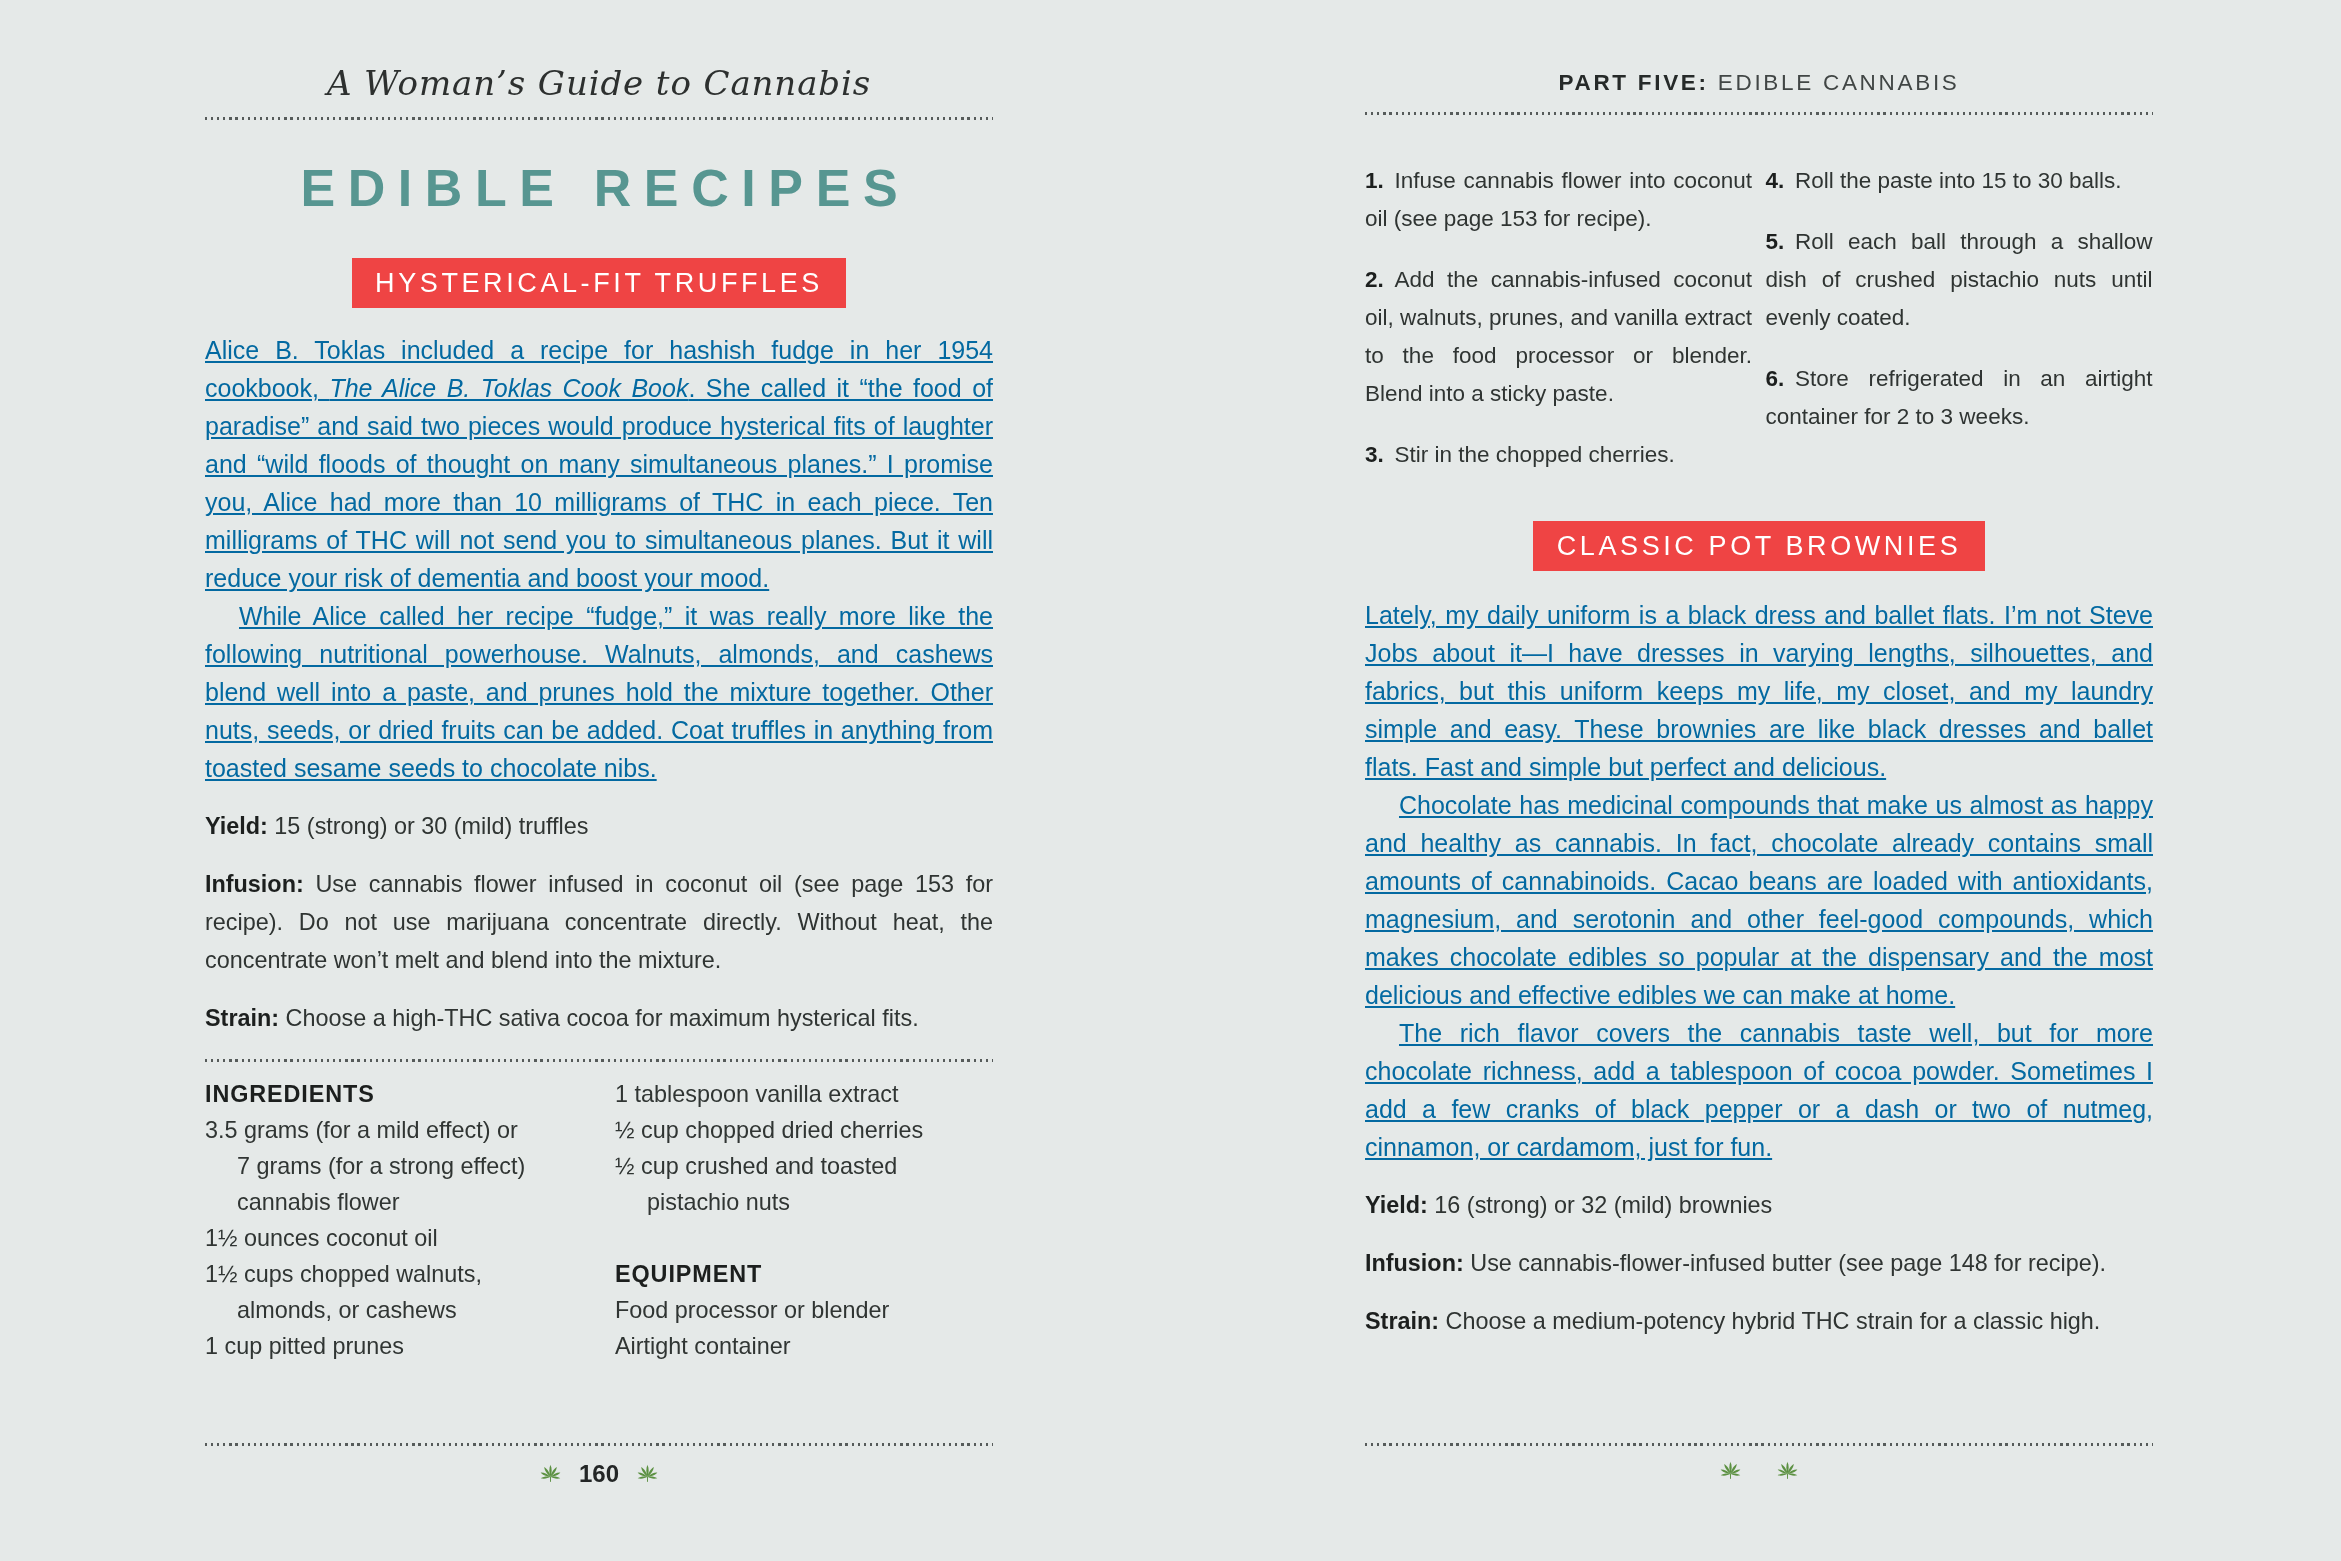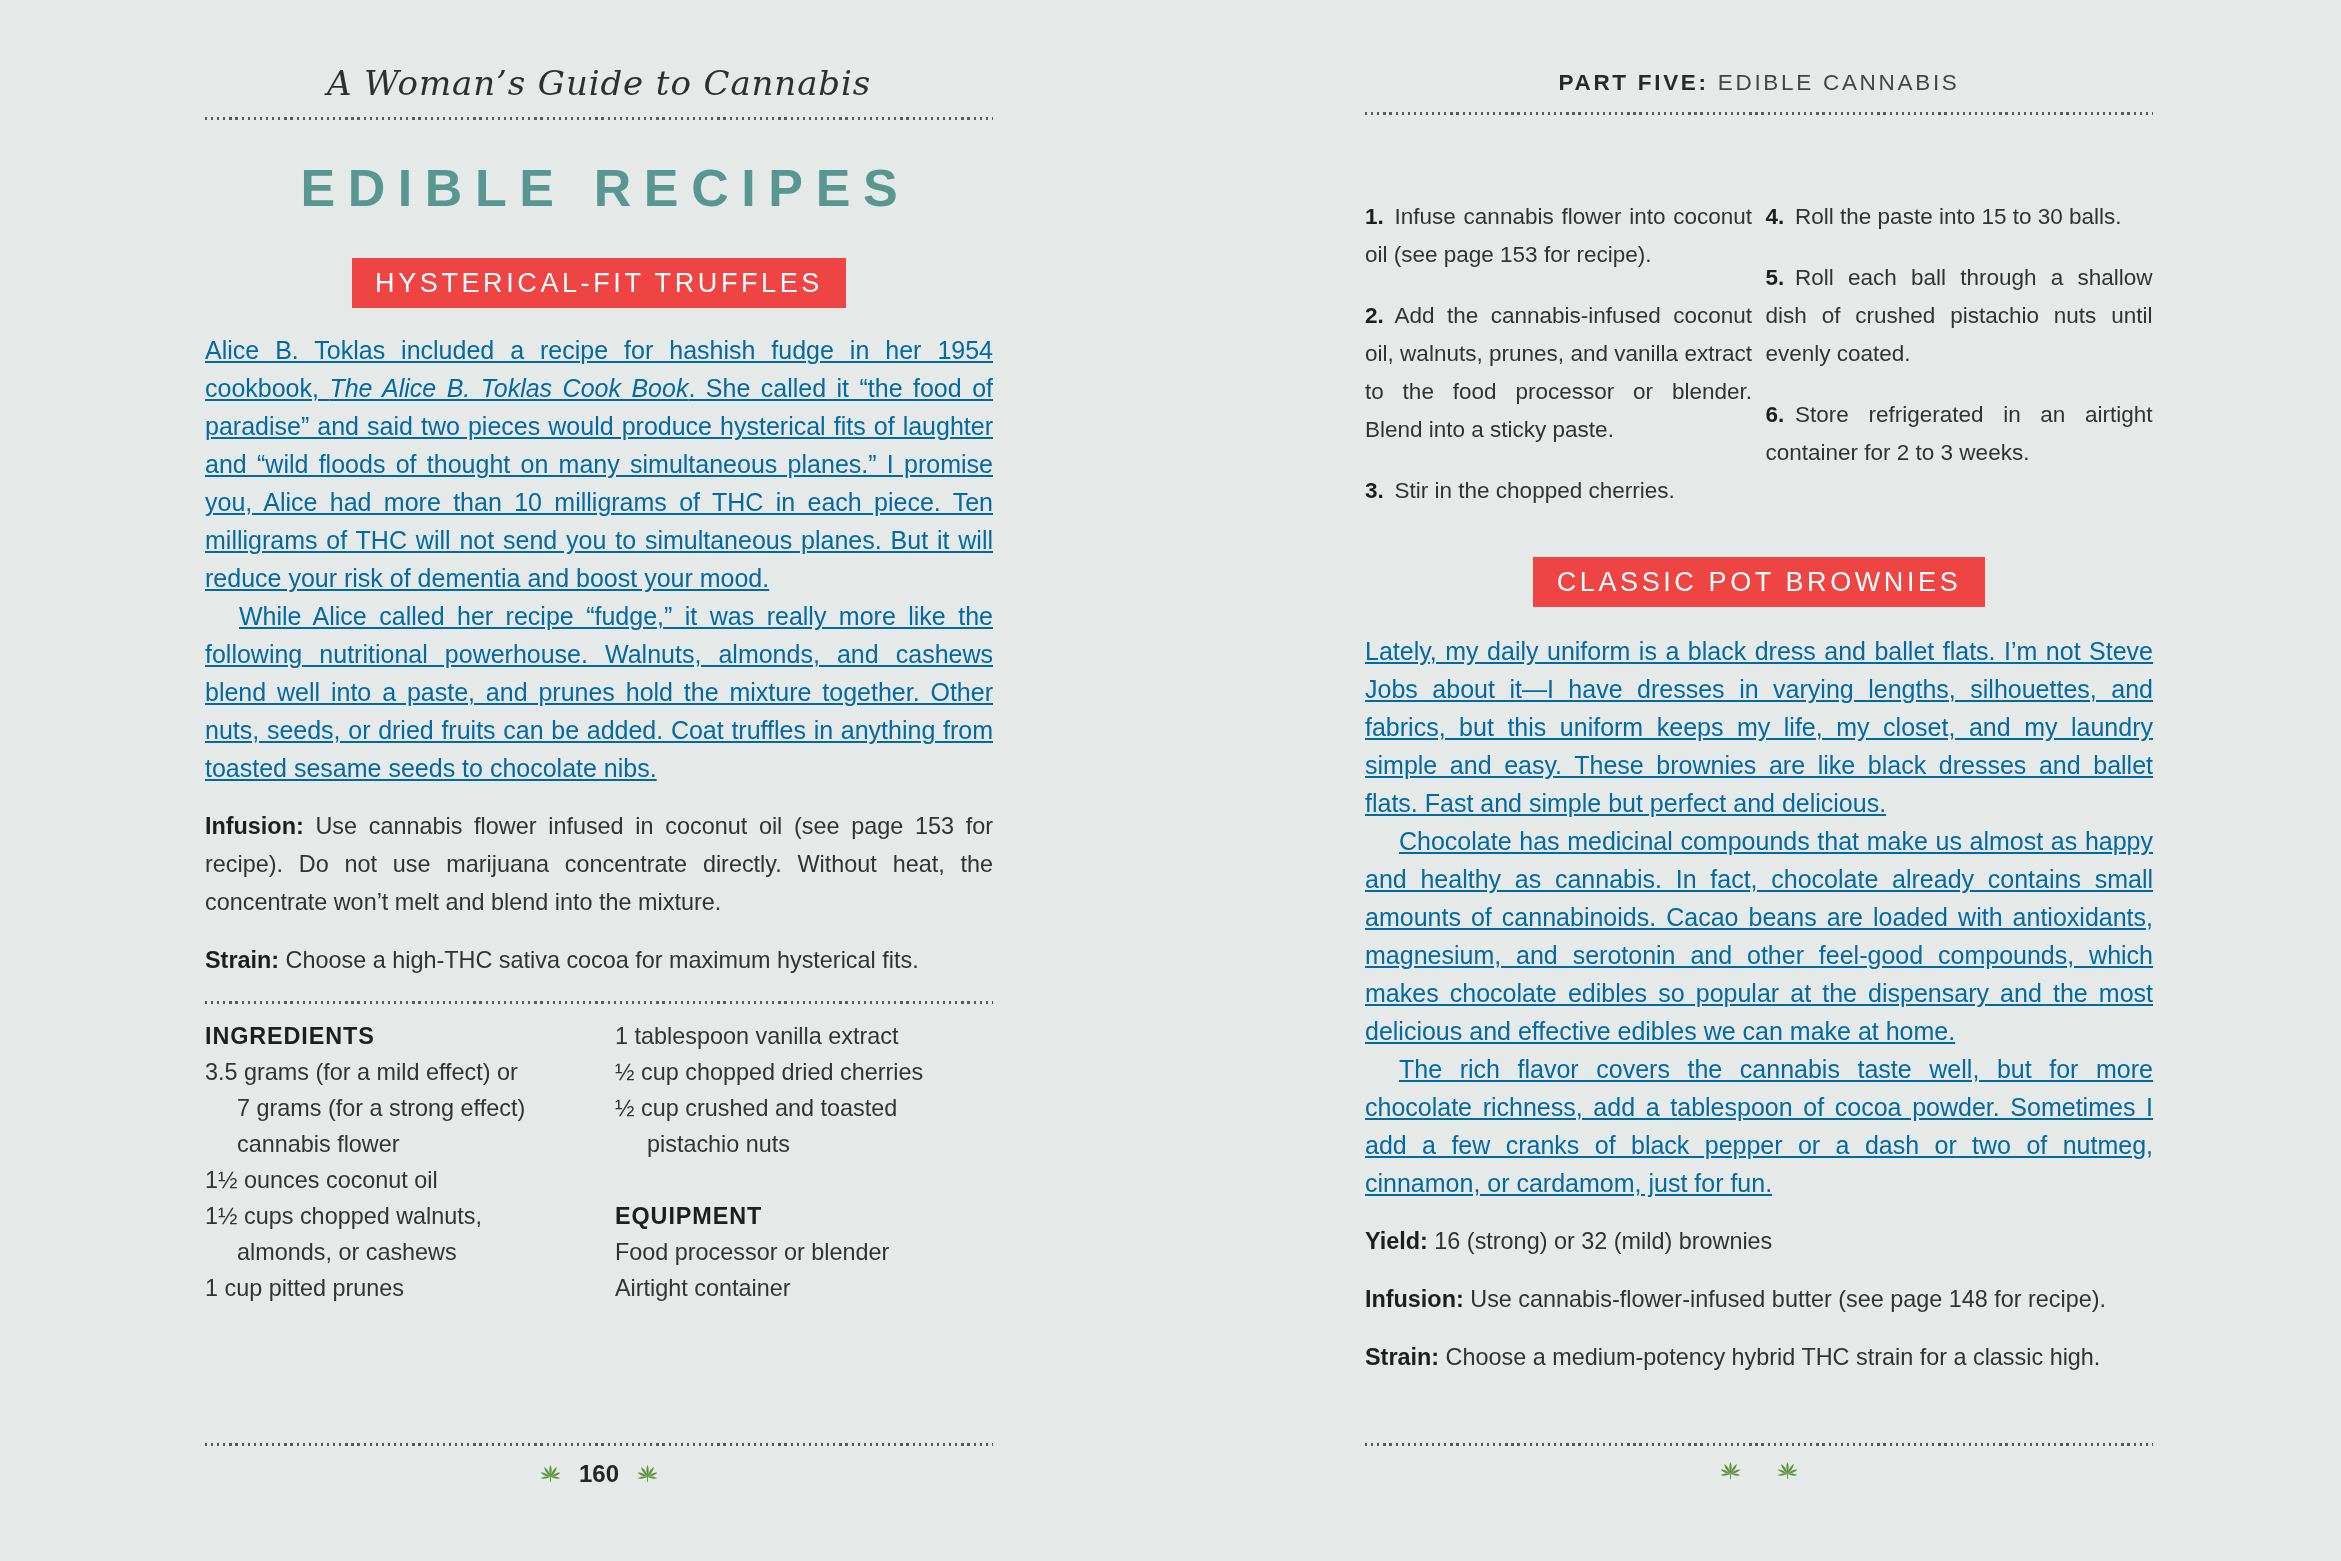--- a/index.html
+++ b/index.html
@@ -71,21 +71,21 @@
   .list-heading{
     font-size:23.4px;font-weight:bold;letter-spacing:0.9px;color:#1c1f1e;
     line-height:36px;
   }
   .ing-line{font-size:23.4px;line-height:36px;color:#303533;}
   .ing-line.cont{padding-left:32px;}
   .equip-heading{margin-top:36px;}
 
   
   .steps{display:flex;margin-top:47px;}
-  .steps-col{width:387px;margin-top:36px;}
+  .steps-col{width:387px;}
   .steps-col.c1{margin-right:13.5px;}
   .step{font-size:22.5px;line-height:38px;text-align:justify;margin-bottom:23.4px;}
   .step-num{font-weight:bold;color:#1c1f1e;margin-right:10.8px;}
 
   .brownies-body{margin-top:25px;}
 
   
   .page-footer{position:absolute;top:1443px;left:0;width:788px;}
   .footer-row{
     margin-top:14.4px;display:flex;align-items:center;justify-content:center;gap:18px;
@@ -108,20 +108,21 @@
 
     <div class="badge-row first">
       <span class="badge">HYSTERICAL-FIT TRUFFLES</span>
     </div>
 
     <div class="body-text para-block">
       <p class="para"><span>Alice B. Toklas included a recipe for hashish fudge in her 1954 cookbook, </span><span class="ital">The Alice B. Toklas Cook Book</span><span>. She called it “the food of paradise” and said two pieces would produce hysterical fits of laughter and “wild floods of thought on many simultaneous planes.” I promise you, Alice had more than 10 milligrams of THC in each piece. Ten milligrams of THC will not send you to simultaneous planes. But it will reduce your risk of dementia and boost your mood.</span></p>
       <p class="para indent">While Alice called her recipe “fudge,” it was really more like the following nutritional powerhouse. Walnuts, almonds, and cashews blend well into a paste, and prunes hold the mixture together. Other nuts, seeds, or dried fruits can be added. Coat truffles in anything from toasted sesame seeds to chocolate nibs.</p>
     </div>
 
+    <div class="info-row"><span class="info-label">Yield:</span><span> 15 (strong) or 30 (mild) truffles</span></div>
     <div class="info-row"><span class="info-label">Infusion:</span><span> Use cannabis flower infused in coconut oil (see page 153 for recipe). Do not use marijuana concentrate directly. Without heat, the concentrate won’t melt and blend into the mixture.</span></div>
     <div class="info-row"><span class="info-label">Strain:</span><span> Choose a high-THC sativa cocoa for maximum hysterical fits.</span></div>
 
     <div class="dotted ing-divider"></div>
 
     <div class="ing-area">
       <div class="ing-col1">
         <div class="list-heading">INGREDIENTS</div>
         <div class="ing-line">3.5 grams (for a mild effect) or</div>
         <div class="ing-line cont">7 grams (for a strong effect)</div>

